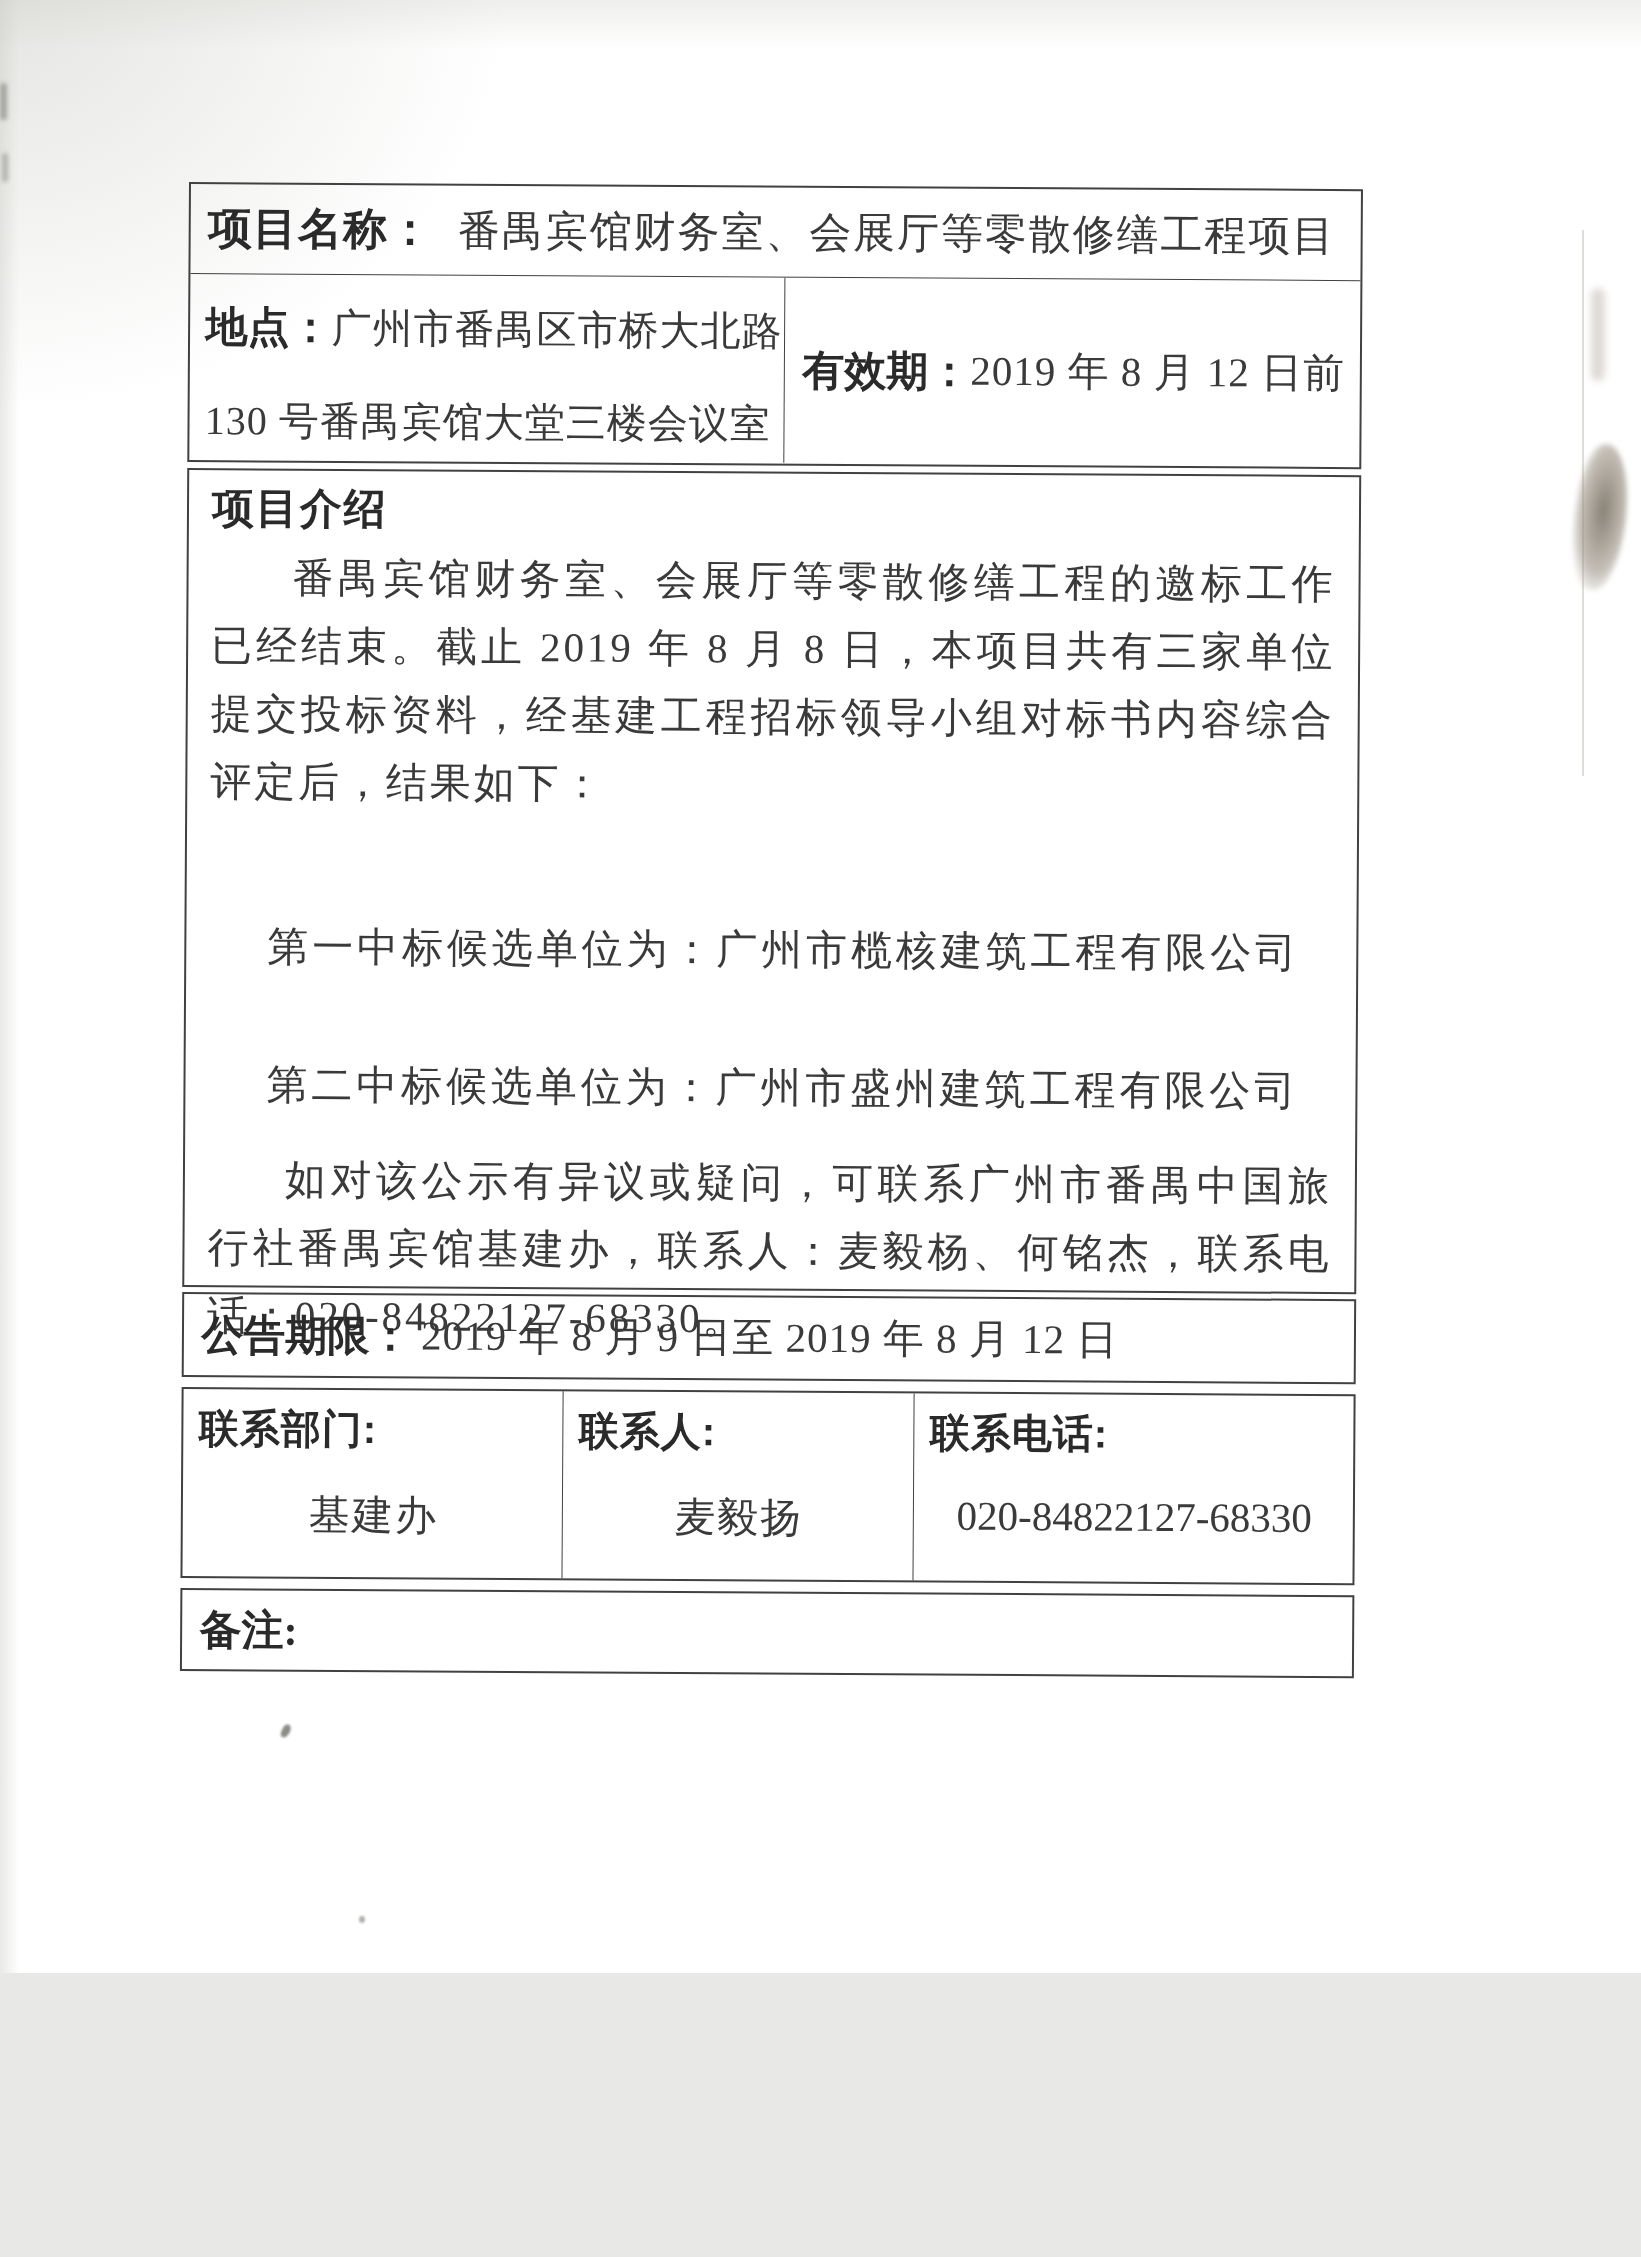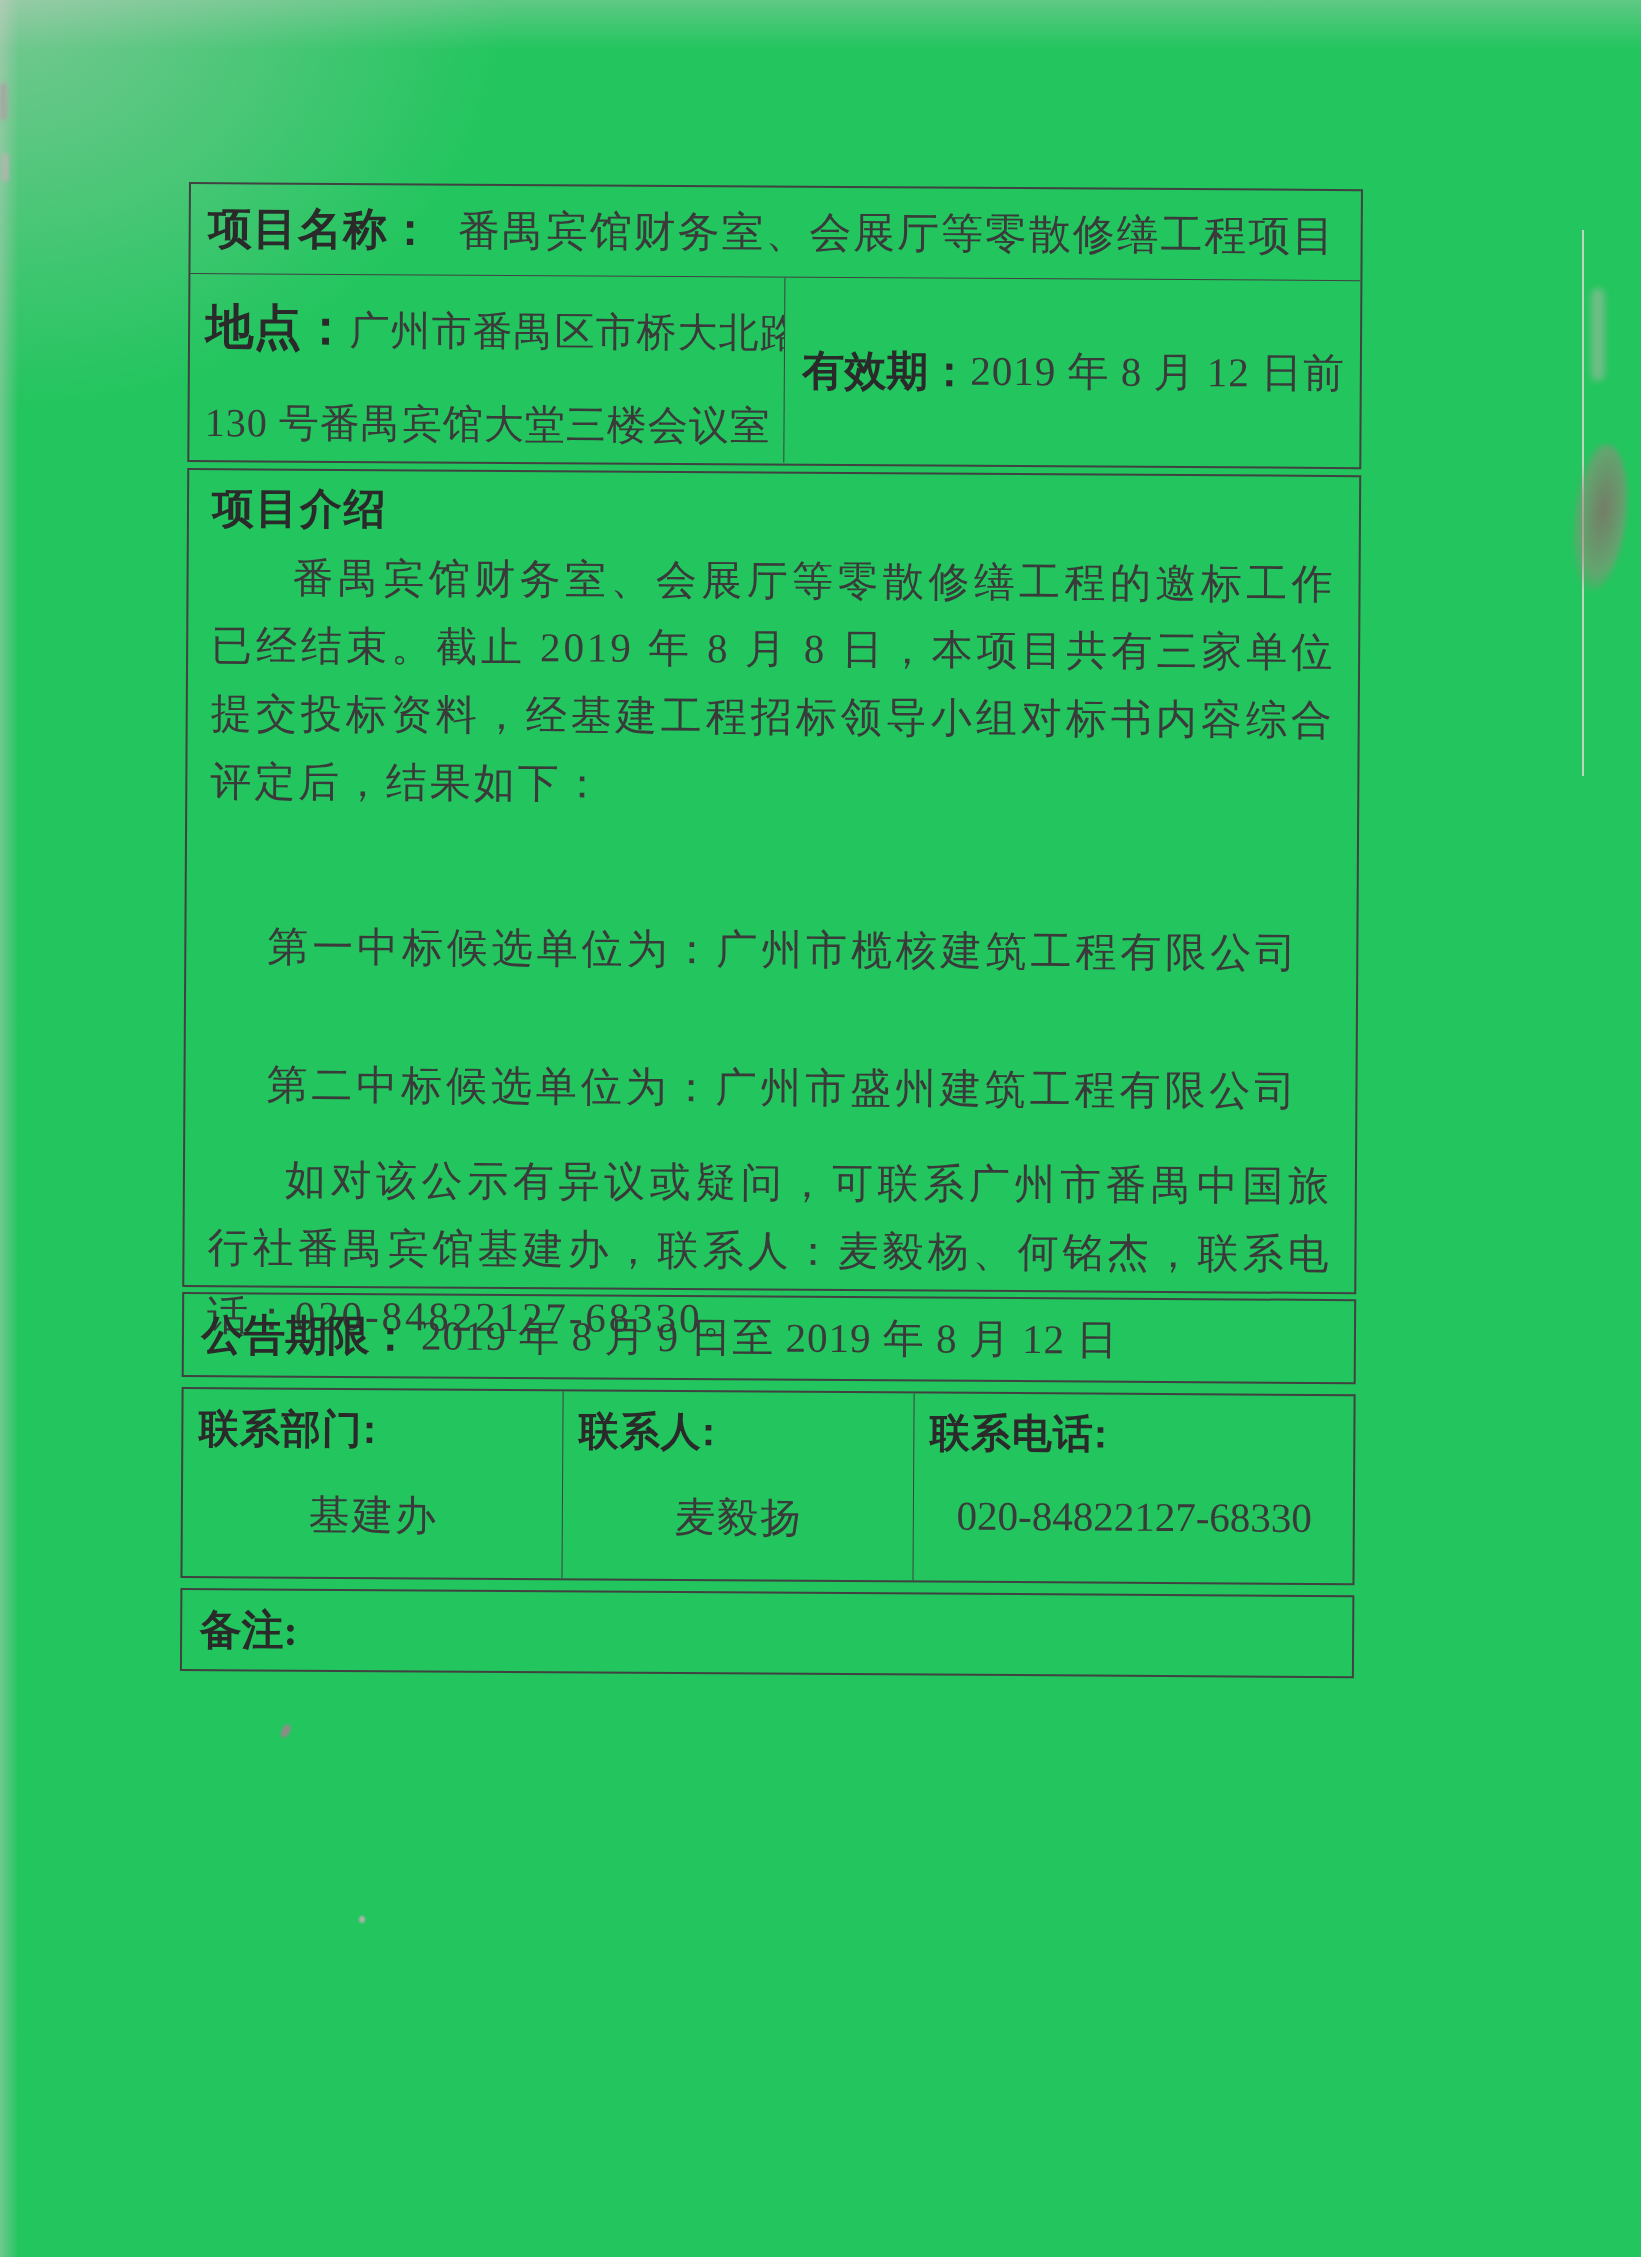--- a/index.html
+++ b/index.html
@@ -1,19 +1,19 @@
 <!DOCTYPE html>
 <html><head>
 <meta charset="utf-8">
 <style>
   html,body{margin:0;padding:0;background:#e8e8e6;}
   .page{
     position:relative;
-    width:1641px;height:2257px;
-    background:#22c55e;
+    width:1641px;height:1973px;
+    background:#ffffff;
     overflow:hidden;
     font-family:"Liberation Serif", serif;
     color:#3a3a3a;
   }
   
   .corner-wash{position:absolute;left:0;top:0;width:502px;height:406px;
     background:radial-gradient(ellipse at 0 0, rgba(203,203,198,0.5), rgba(203,203,198,0) 72%);}
   .top-band{position:absolute;left:0;top:0;width:100%;height:50px;
     background:linear-gradient(180deg, rgba(208,208,203,0.35), rgba(208,208,203,0));}
   .left-band{position:absolute;left:0;top:0;width:19.3px;height:100%;
@@ -43,21 +43,21 @@
   
   .box-a-b{top:0;height:280px;}
   .row-a{height:90px;border-bottom:1.9px solid #414141;box-sizing:border-box;
     display:flex;align-items:center;padding-left:17.4px;}
   .row-a .label{font-size:44px;letter-spacing:1px;}
   .row-a .serif{font-size:42px;letter-spacing:1.9px;margin-left:25px;}
   .row-b{display:flex;height:185px;}
   .cell-location{width:595px;border-right:1.9px solid #414141;box-sizing:border-box;
     padding:9.7px 13.5px 0 15.4px;overflow:hidden;}
   .loc-line{white-space:nowrap;line-height:85px;}
-  .loc-line .label{font-size:48px;}
+  .loc-line .label{font-size:42px;}
   .loc-line .serif{font-size:40px;letter-spacing:1px;}
   .cell-validity{flex:1;display:flex;align-items:center;padding-left:17.4px;white-space:nowrap;}
   .cell-validity .label{font-size:42px;}
   .cell-validity .serif{font-size:41px;letter-spacing:1px;}
 
   
   .box-intro{top:286px;height:819px;padding:0 23px;}
   .intro-heading{padding-top:9.7px;font-size:42px;height:48px;letter-spacing:1.9px;}
   .para{font-size:41px;line-height:68px;letter-spacing:2.9px;text-align:justify;color:#3a3a3a;}
   .para-1{margin-top:15.4px;text-indent:81px;}

